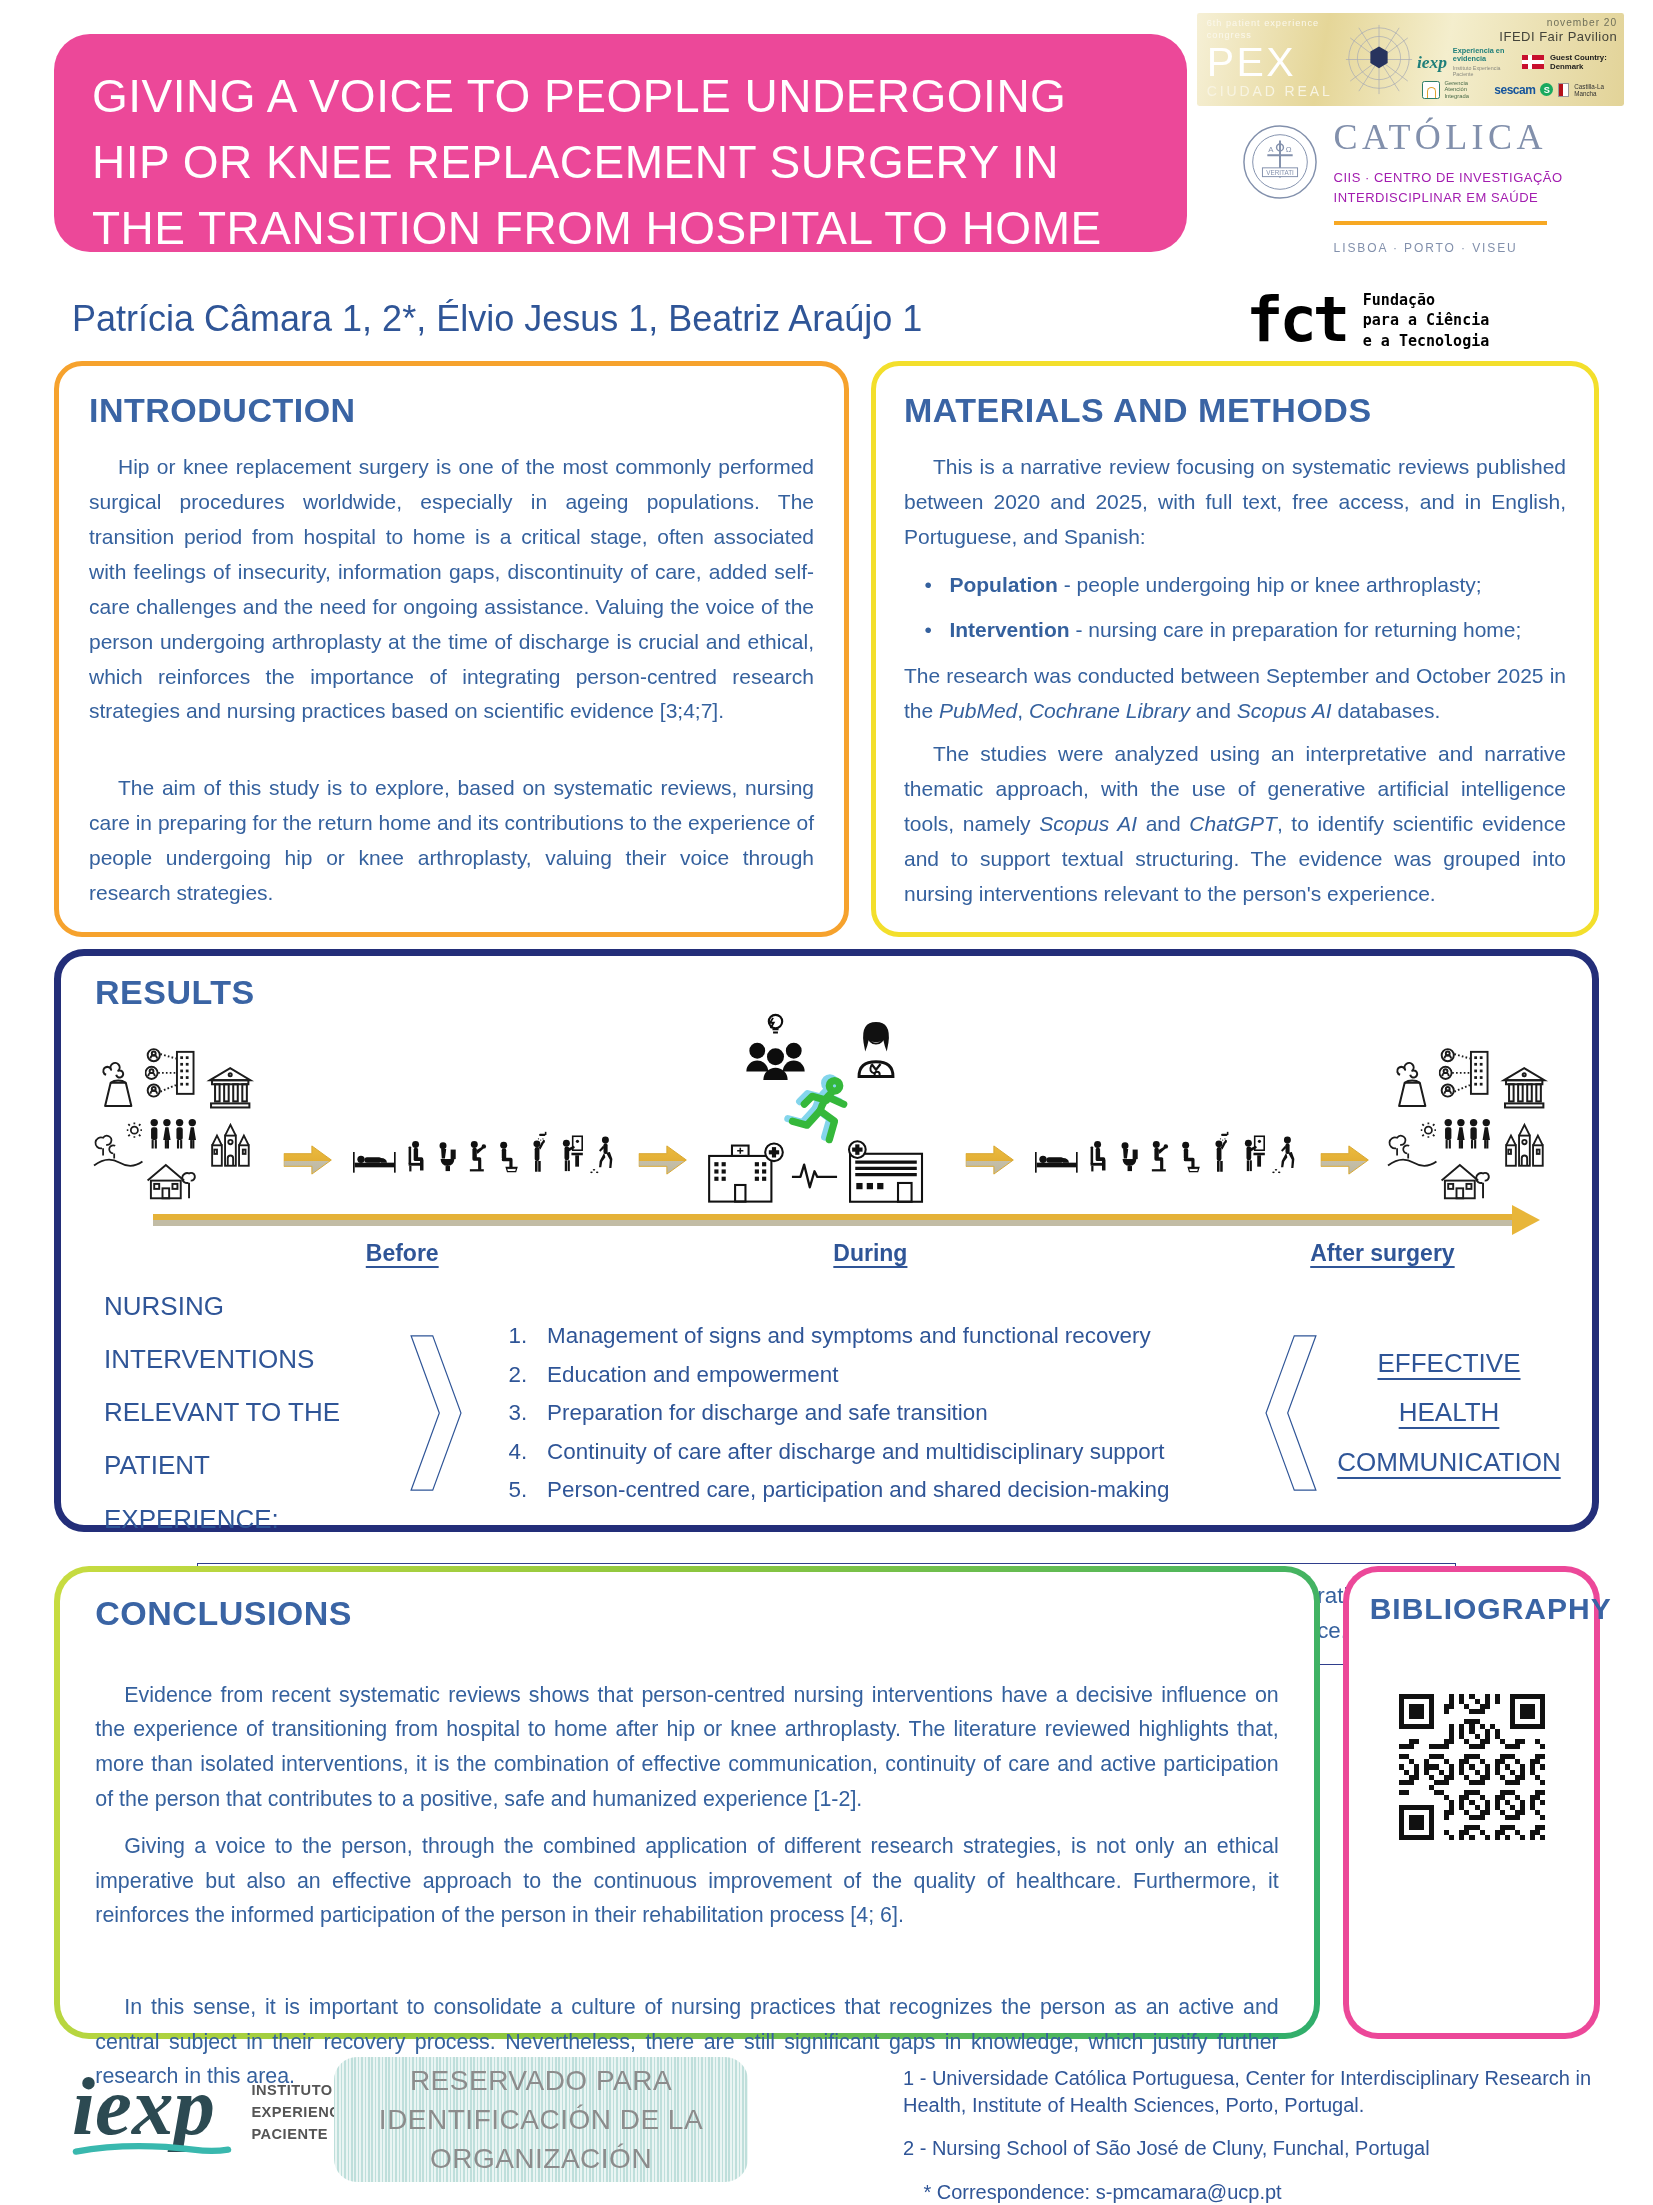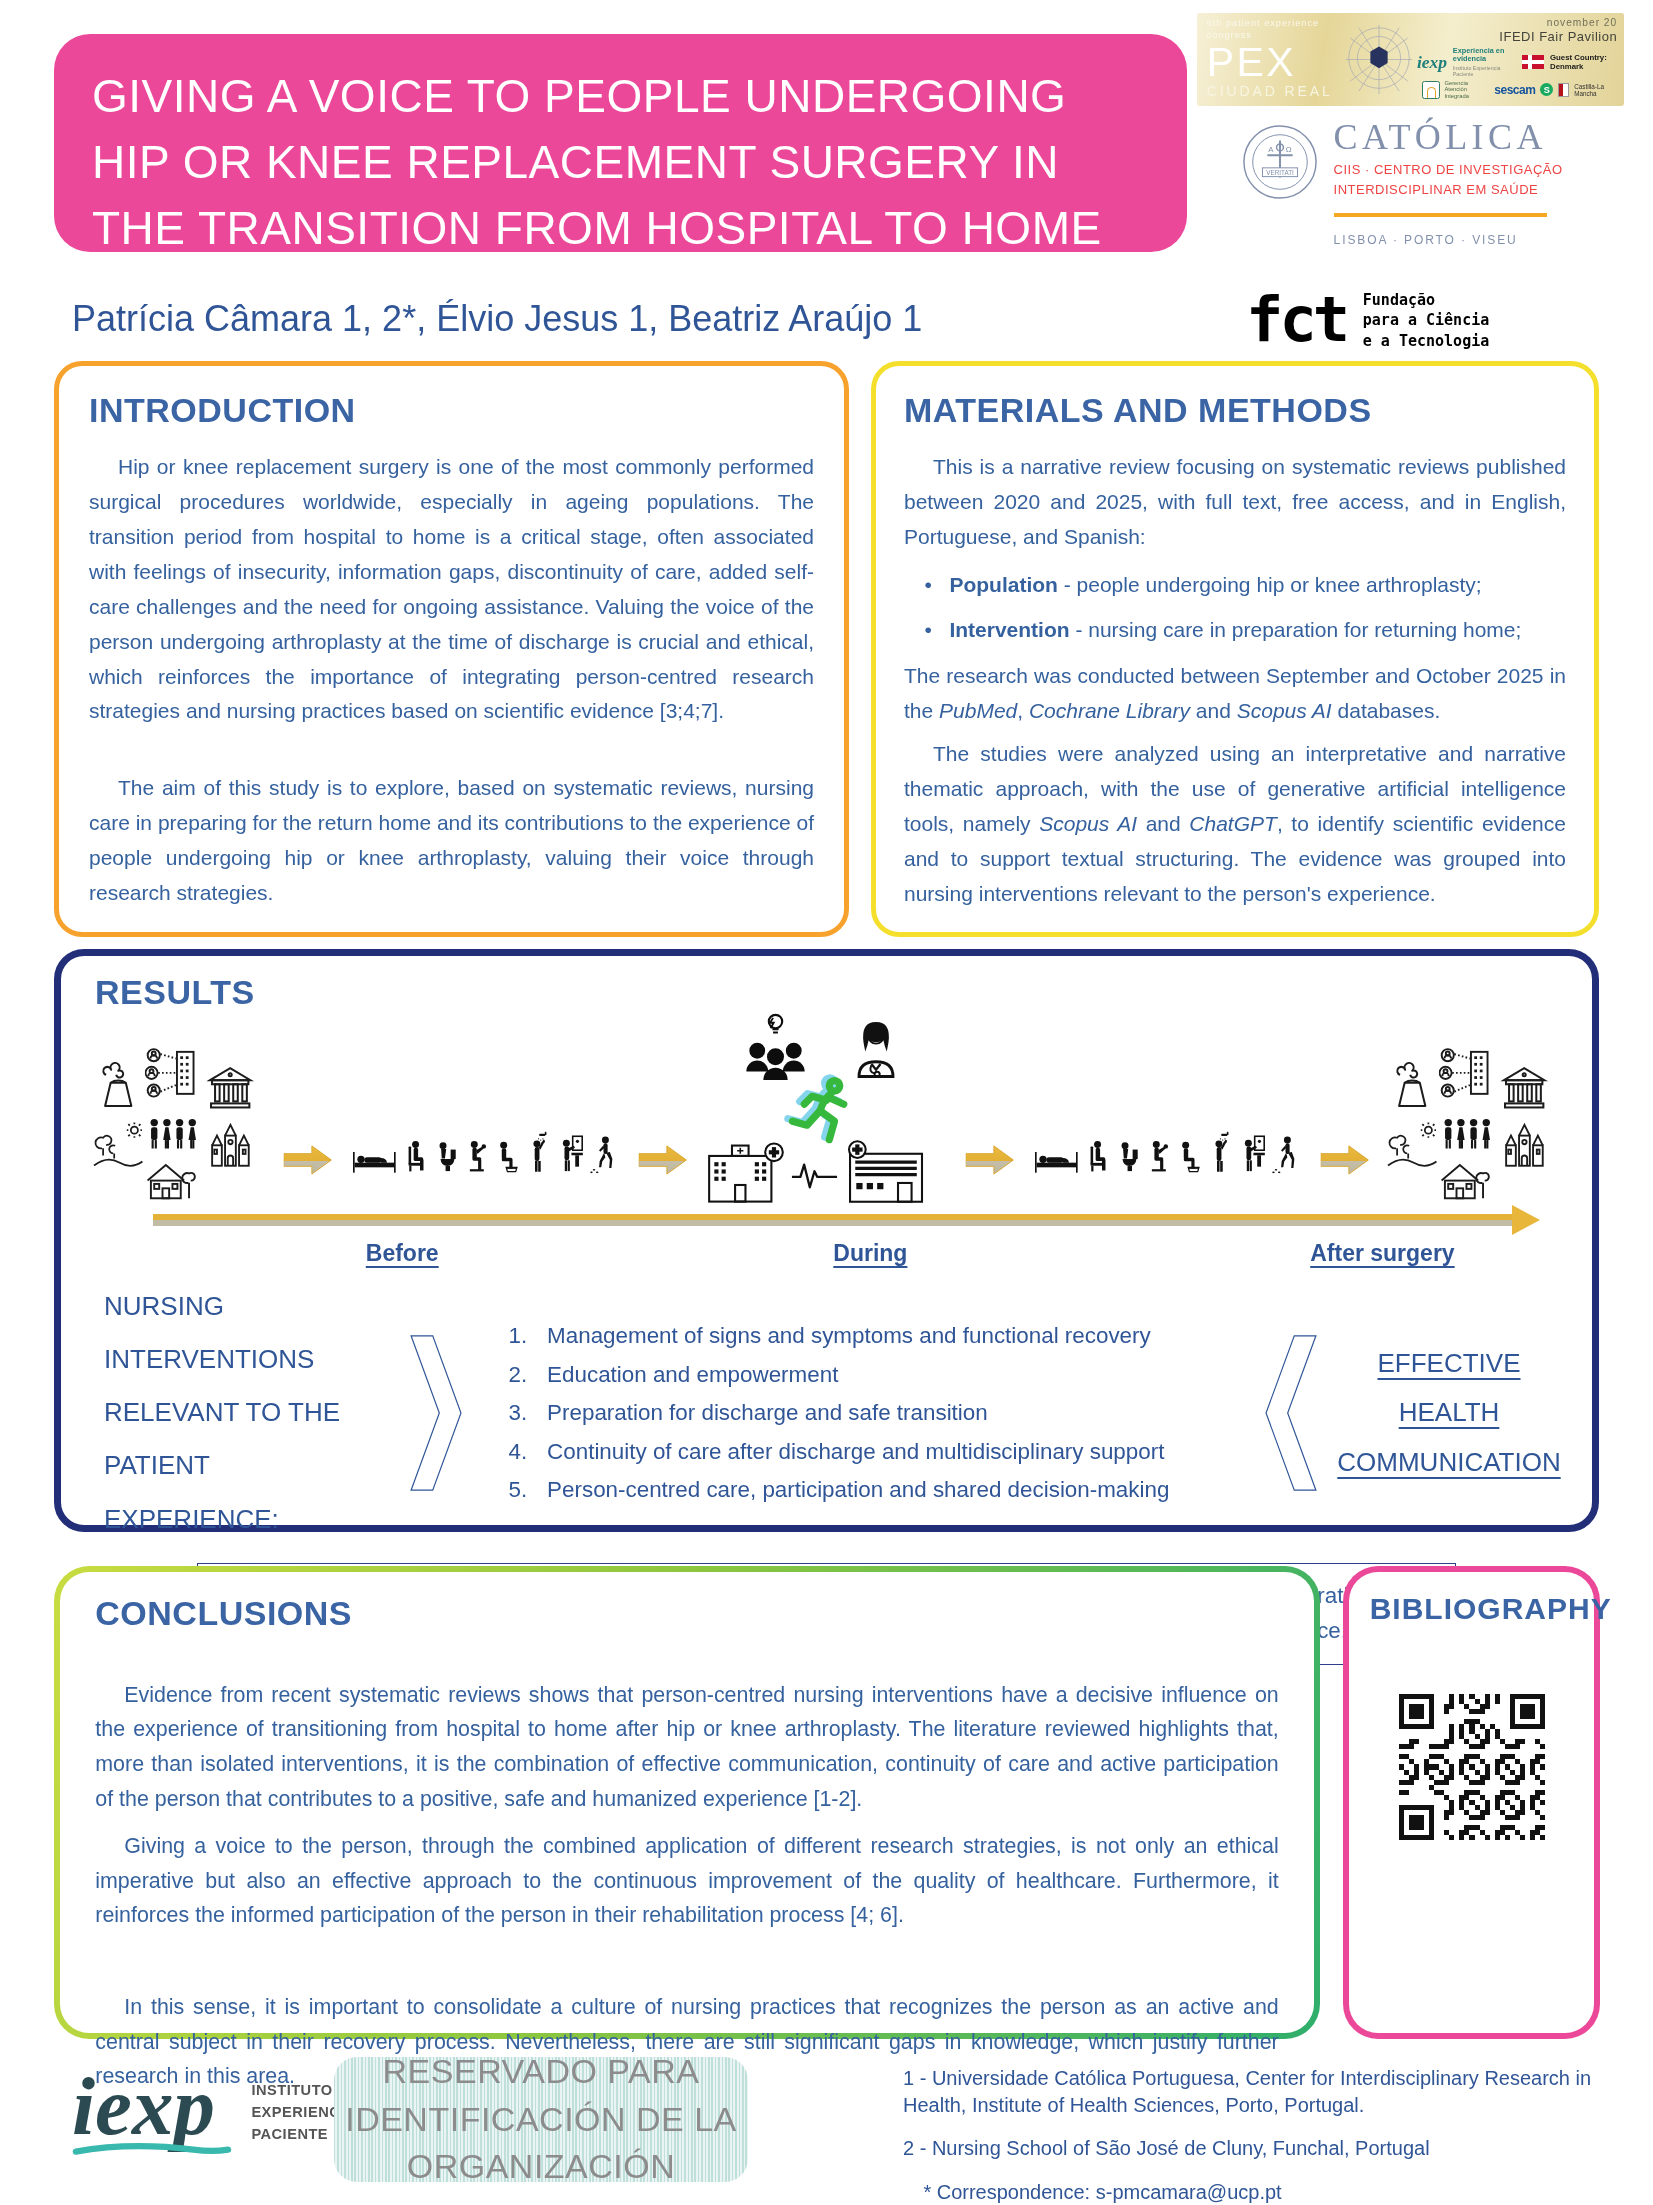--- a/index.html
+++ b/index.html
@@ -44,21 +44,21 @@
   .sescam{font-size:12px;font-weight:bold;color:#15549C;letter-spacing:-0.5px}
   .sescam-s{width:13px;height:13px;border-radius:50%;background:#19A95F;color:#fff;font-weight:bold;
       font-size:9.2px;display:flex;align-items:center;justify-content:center;flex:none}
   .crest{width:11.2px;height:14px;background:linear-gradient(90deg,#B5121B 50%,#fff 50%);border:0.5px solid #999;flex:none}
   .region{font-size:6.3px;color:#333;width:43px;line-height:1.15}
 
   
   .catolica{position:absolute;left:1241px;top:116px;width:384px;display:flex;gap:14.6px}
   .cat-seal{width:78px;height:78px;flex:none;margin-top:6.8px}
   .cat-name{font-family:"Liberation Serif",serif;font-size:36px;color:#8290AC;letter-spacing:4.4px}
-  .cat-ciis{font-size:13px;color:#ef4444;margin-top:2px;line-height:1.5;letter-spacing:0.5px}
+  .cat-ciis{font-size:13px;color:#a21caf;margin-top:10px;line-height:1.5;letter-spacing:0.5px}
   .cat-bar{width:213px;height:4.4px;background:#F7A823;margin-top:13.6px}
   .cat-cities{font-size:12px;color:#8290AC;letter-spacing:1.9px;margin-top:15.6px}
 
   
   .fct{position:absolute;left:1246px;top:290px;display:flex;align-items:center;gap:16.5px}
   .fct-abbr{font-family:"DejaVu Sans Mono",monospace;font-weight:bold;font-size:62px;
       letter-spacing:-3.9px;color:#000;line-height:.85}
   .fct-name{font-family:"DejaVu Sans Mono",monospace;font-size:15px;color:#000;line-height:1.35;font-weight:bold}
 
   
@@ -128,21 +128,21 @@
   .footer-iexp{position:absolute;left:72px;top:2067px;display:flex;align-items:center;gap:19.4px}
   .iexp-word-col{position:relative}
   .iexp-word{font-family:"Liberation Serif",serif;font-style:italic;font-weight:bold;
       font-size:83px;color:#2C4A52;line-height:.95}
   .iexp-swoosh{display:block;margin-top:-6.8px}
   .iexp-lines{font-size:14.6px;color:#555;font-weight:bold;line-height:1.5;letter-spacing:0.5px}
 
   .reserved{position:absolute;left:334px;top:2057px;width:414px;height:125px;border-radius:23px;
       background:repeating-linear-gradient(90deg,#BFDFDB 0 1.5px,#EAF5F3 1.5px 3.4px);
       display:flex;align-items:center;justify-content:center;text-align:center}
-  .reserved .txt{font-size:34px;color:#8C8C8C;line-height:1.4;letter-spacing:0.5px}
+  .reserved .txt{font-size:28px;color:#8C8C8C;line-height:1.4;letter-spacing:0.5px}
 
   .affils{position:absolute;left:903px;top:2065px;width:696px;color:#2F5597;font-size:20px;line-height:1.35}
   .affils .a2{margin-top:15.6px}
   .affils .corr{margin-top:17.5px;padding-left:20.4px}
 
   svg text{font-family:"Liberation Sans",sans-serif}
 </style>
 </head>
 <body>
 

